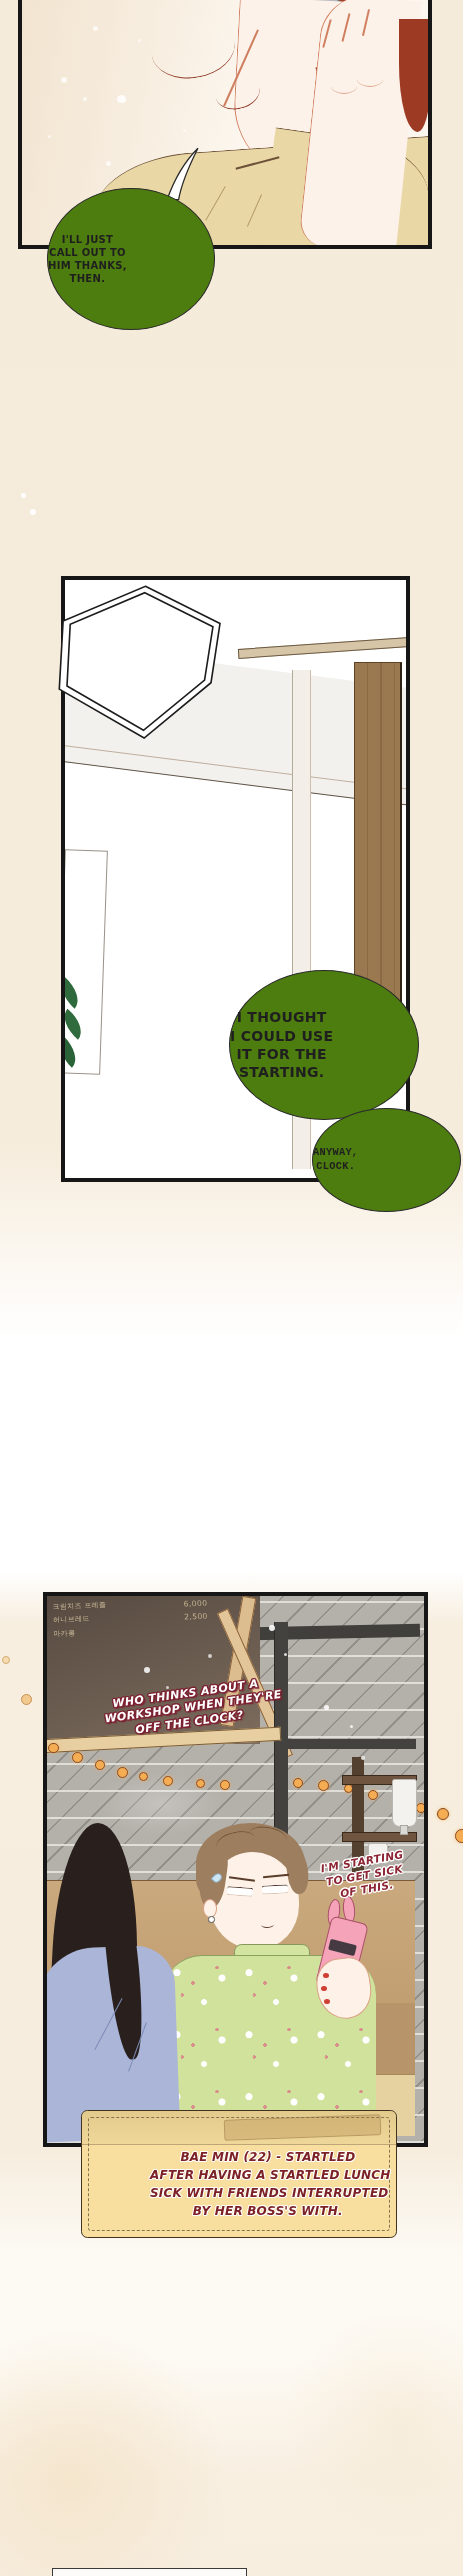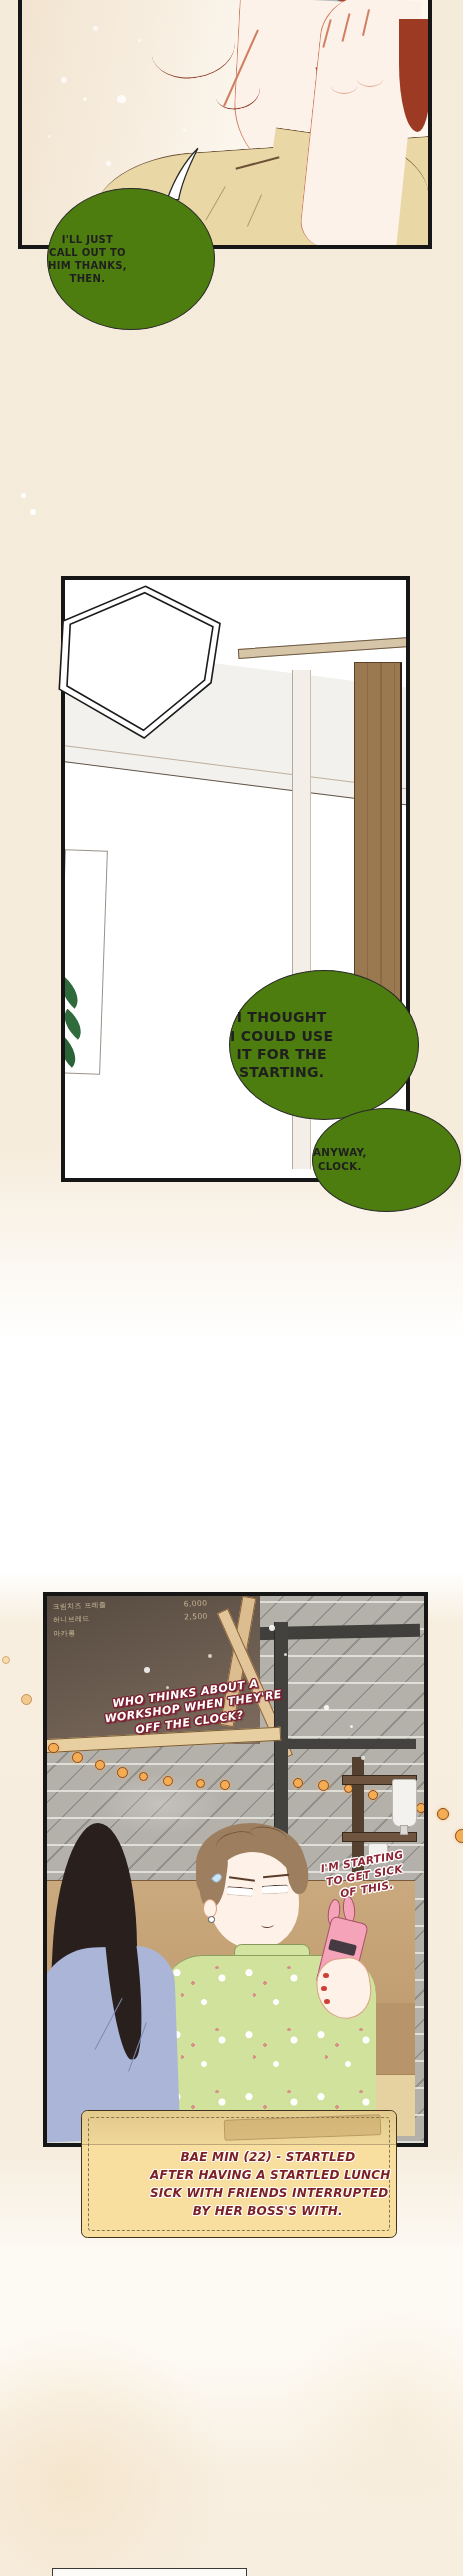--- a/index.html
+++ b/index.html
@@ -110,21 +110,21 @@
 
   <div class="bubble" style="left:229px;top:970px;width:188px;height:148px;">
     <div class="btxt" style="font-size:14px;">
       <span class="ln">I THOUGHT</span>
       <span class="ln">I COULD USE</span>
       <span class="ln">IT FOR THE</span>
       <span class="ln">STARTING.</span>
     </div>
   </div>
   <div class="bubble" style="left:312px;top:1108px;width:147px;height:102px;">
-    <div class="btxt" style="font-size:10.3px;">
+    <div class="btxt" style="font-size:10.3px;font-family:Liberation Mono, monospace;">
       <span class="ln">ANYWAY,</span>
       <span class="ln">CLOCK.</span>
     </div>
   </div>
 
   <div class="abs" style="left:1.9px;top:1656px;width:6.4px;height:6.4px;border-radius:50%;background:#f6dcae;border:1.3px solid #d4ab73;z-index:2;"></div>
   <div class="abs" style="left:20.6px;top:1694px;width:9px;height:9px;border-radius:50%;background:#f2c98e;border:1.3px solid #c89050;z-index:2;"></div>
   <div class="lightdot" style="left:437px;top:1808px;width:10.3px;height:10.3px;z-index:2;"></div>
   <div class="lightdot" style="left:455px;top:1829px;width:11.6px;height:11.6px;z-index:2;"></div>
 

